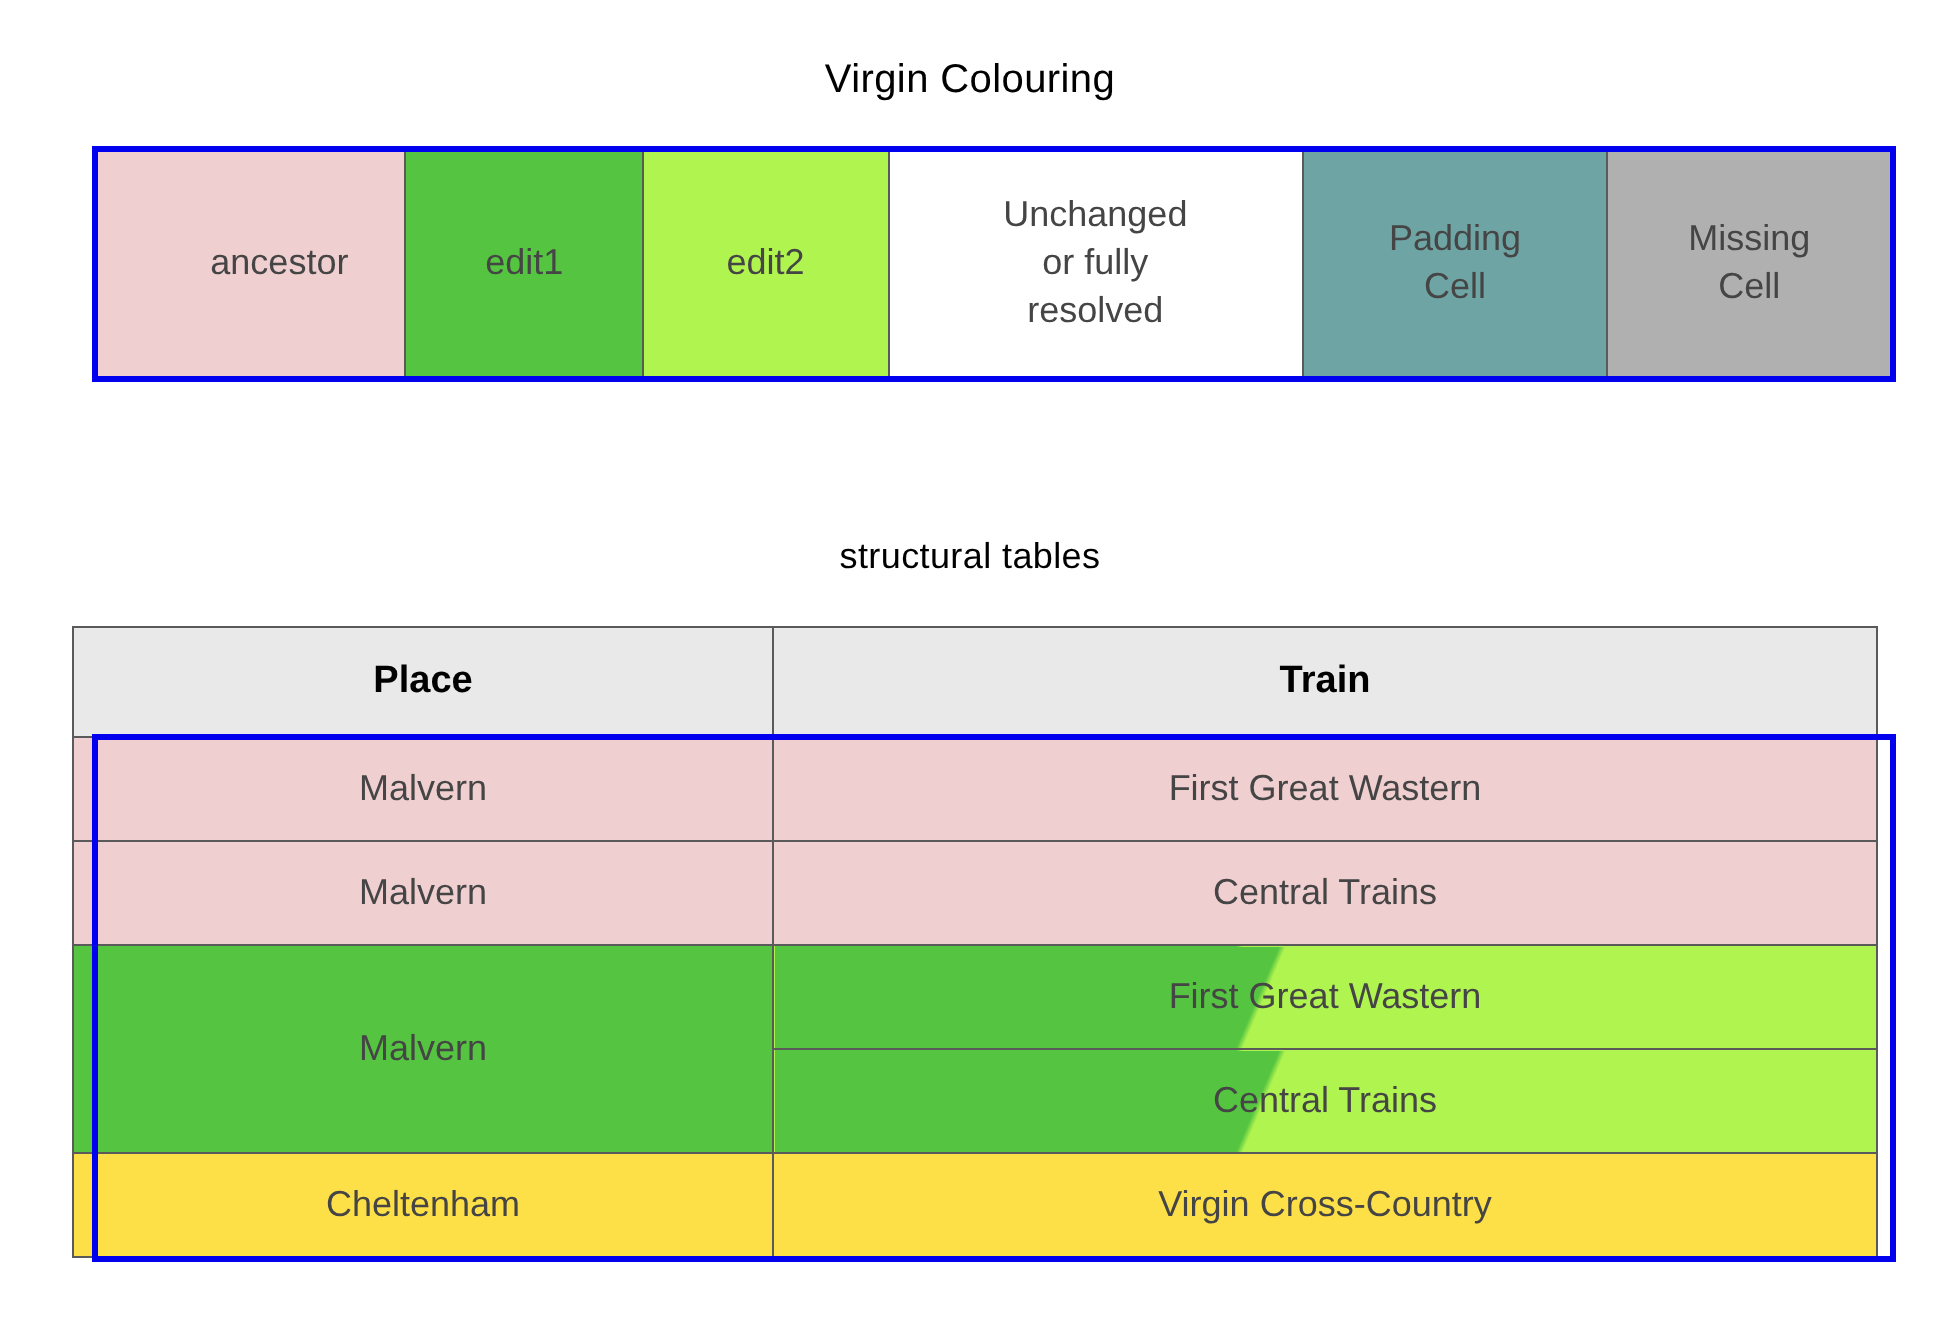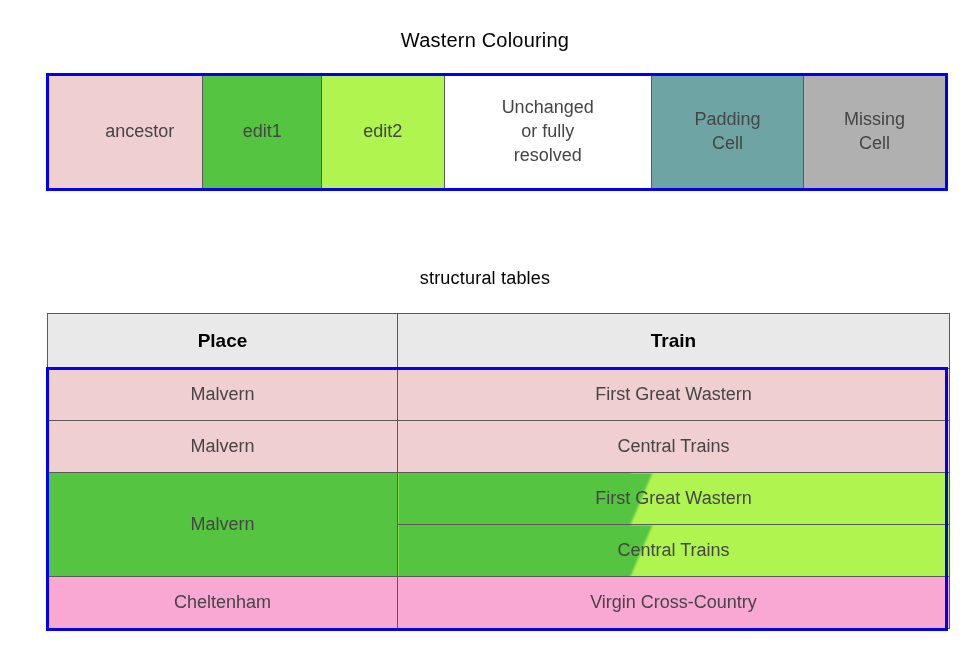--- a/index.html
+++ b/index.html
@@ -66,21 +66,21 @@
   .lc-ancestor { width: 159px; padding-left: 28px; }
   .lc-edit1    { width: 123px; }
   .lc-edit2    { width: 127px; }
   .lc-unchanged{ width: 215px; }
   .lc-padding  { width: 158px; text-align: center; }
   .lc-missing  { width: 146px; }
 
   
   #structural-table-wrap {
     position: absolute;
-    left: 47px;
+    left: 36px;
     top: 313px;
     width: 902px;
   }
   table.structural {
     border-collapse: collapse;
     table-layout: fixed;
     width: 902px;
     font-size: 18px;
   }
   table.structural col.c-place { width: 350px; }
@@ -105,21 +105,21 @@
     height: 55px;
   }
   table.structural td {
     color: #454545;
     font-weight: normal;
   }
 
   
   td.v-ancestor  { background: #f0cfd0; }
   td.v-edit1     { background: #55c440; }
-  td.v-unchanged { background: #f9a8d4; margin-left: 15px; }
+  td.v-unchanged { background: #fde047; margin-left: 15px; }
 
   
   td.split-edit1-edit2 {
     background-color: #b0f450;
     background-image: linear-gradient(
         113deg,
         #55c440 0%,
         #55c440 44%,
         #b0f450 44.6%,
         #b0f450 100%);
@@ -137,21 +137,21 @@
     width: 902px;
     height: 264px;
     border: 3px solid #0000ee;
     box-sizing: border-box;
     pointer-events: none;
   }
 </style>
 </head>
 <body>
 
-<div class="title" id="legend-title">Wastern Colouring</div>
+<div class="title" id="legend-title">Virgin Colouring</div>
 
 <div id="legend-strip">
 
   <div class="legend-cell lc-ancestor v-ancestor-bg" style="background:#f0cfd0;">
     <span>ancestor</span>
   </div>
 
   <div class="legend-cell lc-edit1" style="background:#55c440;">
     <span>edit1</span>
   </div>

